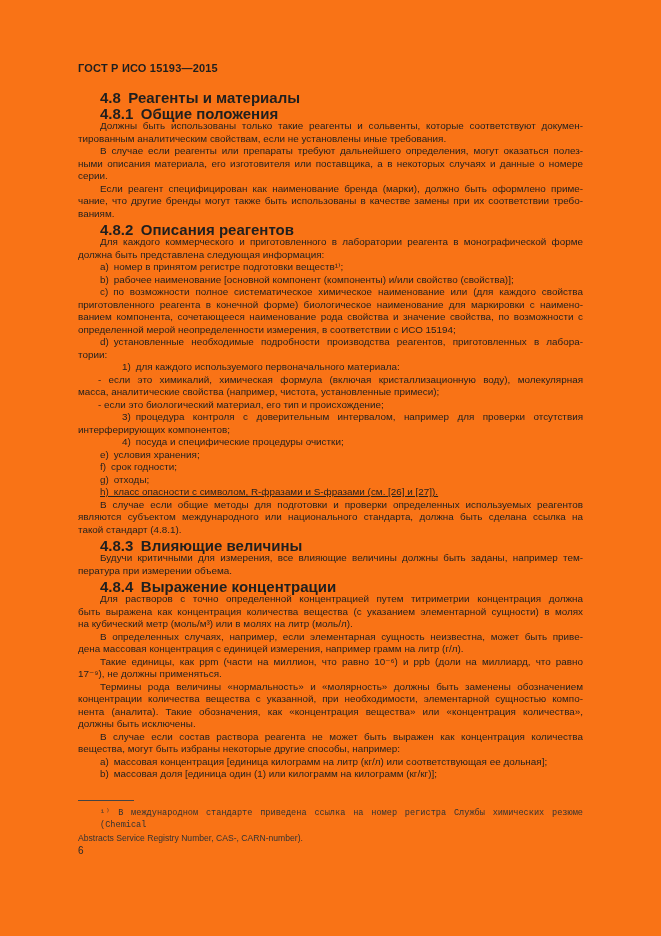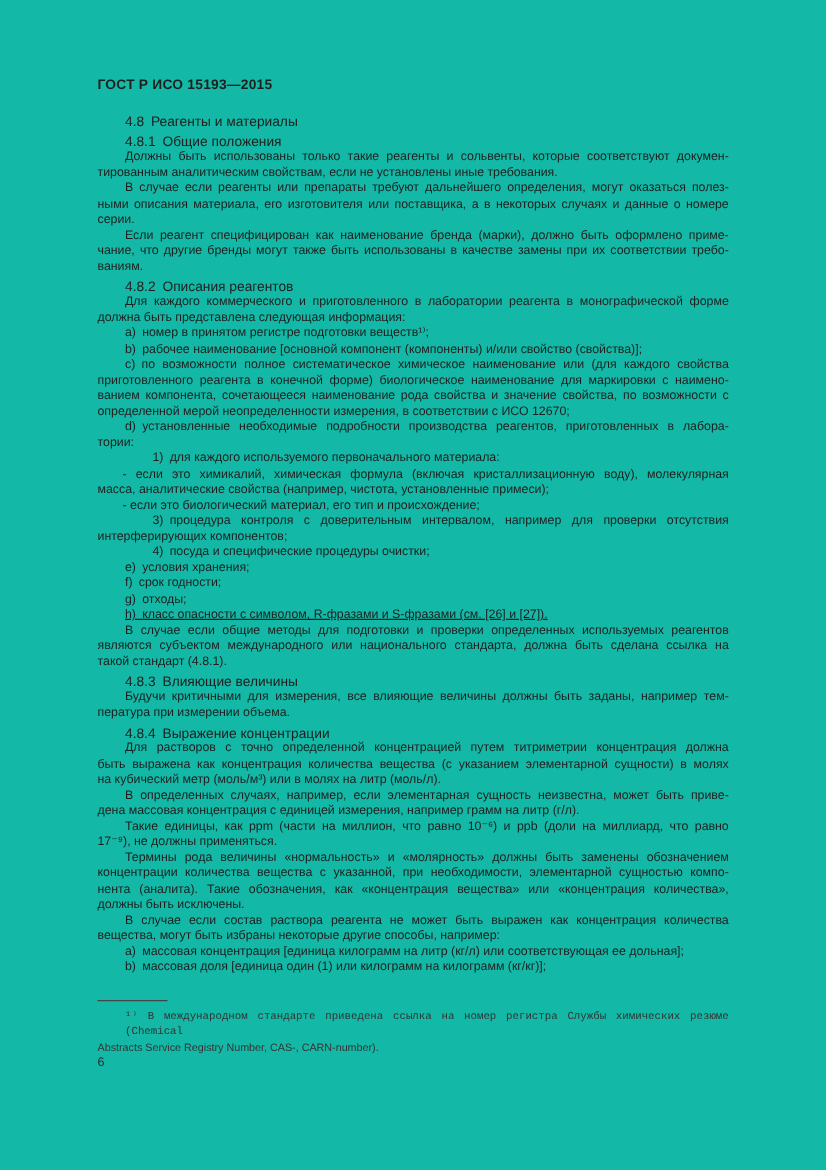--- a/index.html
+++ b/index.html
@@ -1,20 +1,20 @@
 <!DOCTYPE html>
 <html><head>
 <meta charset="utf-8">
 <style>
   html, body { margin: 0; padding: 0; background: #ffffff; }
   .page {
     position: relative;
     width: 661px;
     height: 936px;
-    background: #14b8a6;
+    background: #f97316;
     font-family: "Liberation Sans", "DejaVu Sans", sans-serif;
     color: #1f1f1f;
     overflow: hidden;
   }
   .doc-header {
     position: absolute;
     left: 78px;
     top: 62px;
     font-size: 11px;
     font-weight: bold;
@@ -23,21 +23,21 @@
   }
   .doc-body {
     position: absolute;
     left: 78px;
     top: 88px;
     width: 505px;
     font-size: 9.9px;
     line-height: 12.5px;
   }
   .block { margin: 0; }
-  .block.h { font-weight: normal; margin-top: 3.5px; font-size: 11px; }
+  .block.h { font-weight: bold; margin-top: 3.5px; font-size: 15px; }
   .line { text-align: left; }
   .line.fill { text-align: justify; text-align-last: justify; }
   .footnote-area {
     position: absolute;
     left: 78px;
     top: 800px;
     width: 505px;
     font-size: 8.6px;
     line-height: 12.3px;
     color: #333333;
@@ -93,21 +93,21 @@
       <div class="block p">
         <div class="line" style="padding-left: 22px;">a) номер в принятом регистре подготовки веществ¹⁾;</div>
       </div>
       <div class="block p">
         <div class="line" style="padding-left: 22px;">b) рабочее наименование [основной компонент (компоненты) и/или свойство (свойства)];</div>
       </div>
       <div class="block p">
         <div class="line fill" style="padding-left: 22px;">c) по возможности полное систематическое химическое наименование или (для каждого свойства</div>
         <div class="line fill">приготовленного реагента в конечной форме) биологическое наименование для маркировки с наимено-</div>
         <div class="line fill">ванием компонента, сочетающееся наименование рода свойства и значение свойства, по возможности с</div>
-        <div class="line">определенной мерой неопределенности измерения, в соответствии с ИСО 12670;</div>
+        <div class="line">определенной мерой неопределенности измерения, в соответствии с ИСО 15194;</div>
       </div>
       <div class="block p">
         <div class="line fill" style="padding-left: 22px;">d) установленные необходимые подробности производства реагентов, приготовленных в лабора-</div>
         <div class="line">тории:</div>
       </div>
       <div class="block p">
         <div class="line" style="padding-left: 44px;">1) для каждого используемого первоначального материала:</div>
       </div>
       <div class="block p">
         <div class="line fill" style="padding-left: 20px;">- если это химикалий, химическая формула (включая кристаллизационную воду), молекулярная</div>

